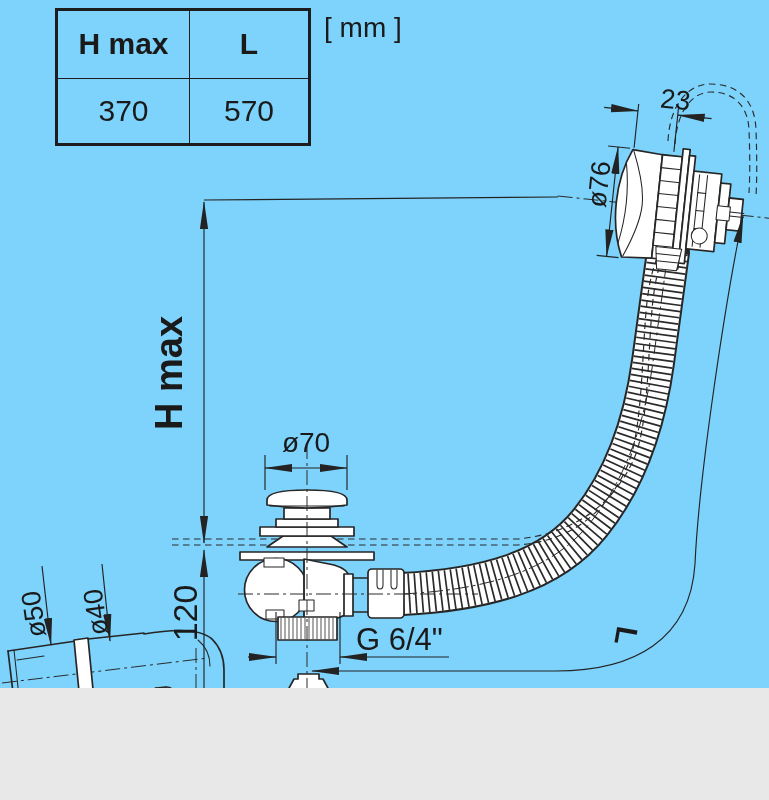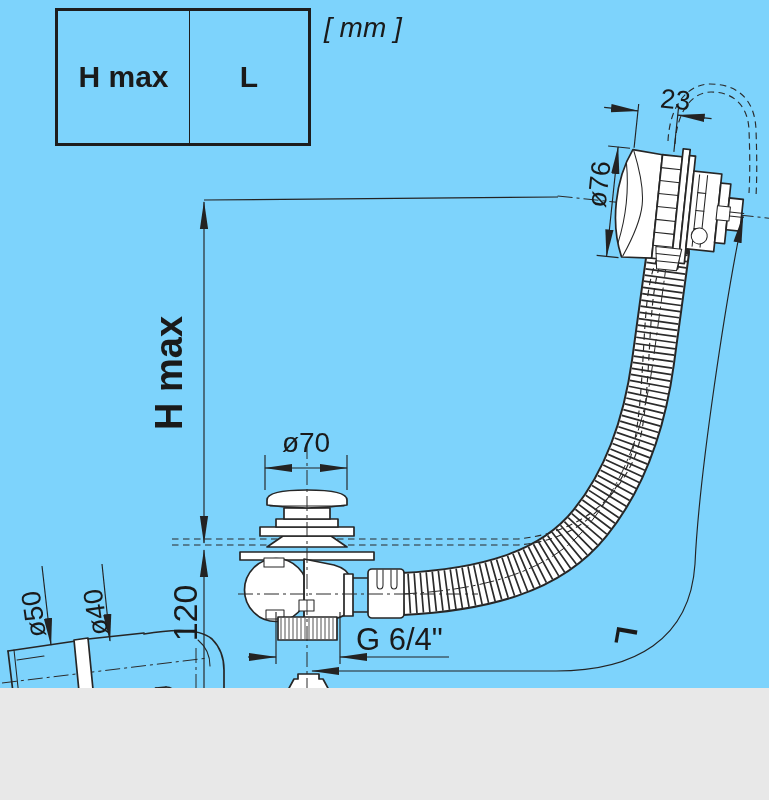--- a/index.html
+++ b/index.html
@@ -13,21 +13,21 @@
     border-collapse:collapse;table-layout:fixed;
   }
   .spec-table td{
     border:1.6px solid #1d1d1d;text-align:center;vertical-align:middle;
     font-size:30px;color:#1a1a1a;padding:0;
   }
   .spec-table tr.hdr td{font-weight:bold;height:46px;}
   .spec-table tr td{height:44px;}
   .spec-table{border:3px solid #1d1d1d;}
   .units{
-    position:absolute;left:324px;top:12px;font-size:28px;color:#1a1a1a;font-style:italic;
+    position:absolute;left:324px;top:12px;font-size:28px;color:#1a1a1a;
   }
   
   .ln{stroke:#262626;fill:none;stroke-width:1.7;stroke-linejoin:round;stroke-linecap:round;}
   .lt{stroke:#262626;fill:none;stroke-width:1.05;stroke-linejoin:round;stroke-linecap:round;}
   .wh{fill:#ffffff;stroke:#262626;stroke-width:1.7;stroke-linejoin:round;}
   .whl{fill:#ffffff;stroke:#262626;stroke-width:1.05;stroke-linejoin:round;}
   .dim{stroke:#232323;fill:none;stroke-width:1.15;}
   .cl{stroke:#2b2b2b;fill:none;stroke-width:1;stroke-dasharray:15 4 3 4;}
   .dsh{stroke:#2b2b2b;fill:none;stroke-width:1.15;stroke-dasharray:6.5 4.5;}
   .dimtxt{fill:#1a1a1a;font-size:27px;}
@@ -42,20 +42,24 @@
 <body>
 
 <div class="stage">
 
   <table class="spec-table">
     <tbody>
       <tr class="hdr">
         <td style="width:131px">H max</td>
         <td>L</td>
       </tr>
+      <tr>
+        <td>370</td>
+        <td>570</td>
+      </tr>
     </tbody>
   </table>
 
   <div class="units">[ mm ]</div>
 
   <svg width="769" height="800" viewBox="0 0 769 800" style="position:absolute;left:0;top:0">
     <defs>
       <marker id="arw" viewBox="0 0 28 10" refX="27" refY="5" markerWidth="28" markerHeight="10" orient="auto-start-reverse" markerUnits="userSpaceOnUse">
         <path d="M28,5 L0,0.9 L0,9.1 Z" fill="#232323"></path>
       </marker>

